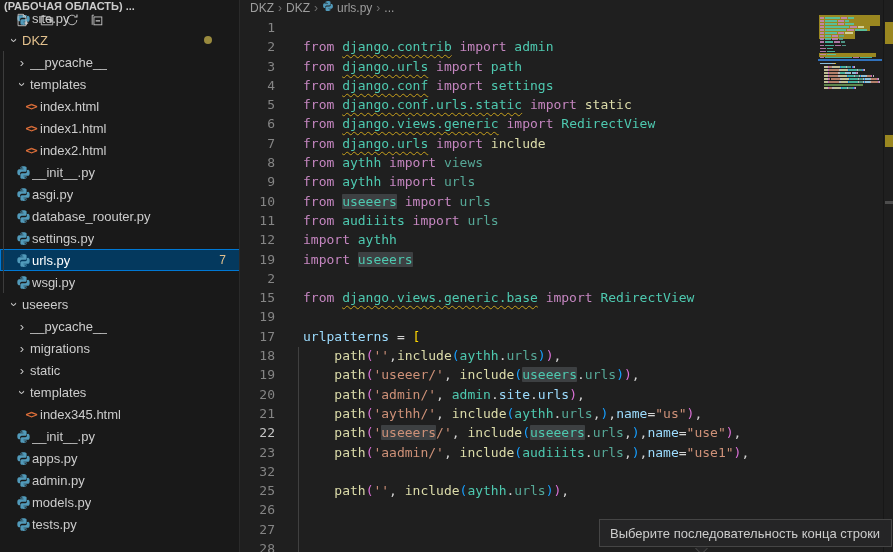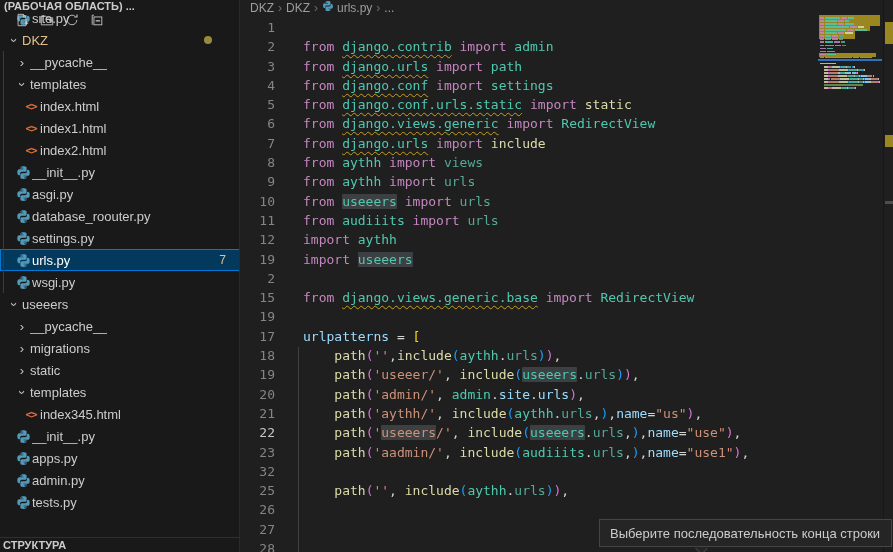--- a/index.html
+++ b/index.html
@@ -231,20 +231,29 @@
           </span>
           <span class="lbl">admin.py</span>
         </div>
         <div class="row" style="padding-left: 14px;">
           <span class="ficon">
             <svg width="15" height="15" viewBox="0 0 16 16">
               <path fill="#519ABA" d="M7.9 1.2c-3.3 0-3.1 1.4-3.1 1.4v1.5h3.2v.4H3.5s-2.1-.2-2.1 3.1 1.9 3.2 1.9 3.2h1.1V9.2s-.1-1.9 1.9-1.9h3.2s1.8 0 1.8-1.7V2.7s.3-1.5-3.4-1.5zM6.2 2.2a.6.6 0 1 1 0 1.2.6.6 0 0 1 0-1.2z"></path>
               <path fill="#519ABA" d="M8.1 14.8c3.3 0 3.1-1.4 3.1-1.4v-1.5H8v-.4h4.5s2.1.2 2.1-3.1-1.9-3.2-1.9-3.2h-1.1v1.6s.1 1.9-1.9 1.9H6.5s-1.8 0-1.8 1.7v2.9s-.3 1.5 3.4 1.5zm1.7-1a.6.6 0 1 1 0-1.2.6.6 0 0 1 0 1.2z"></path>
             </svg>
           </span>
+          <span class="lbl">models.py</span>
+        </div>
+        <div class="row" style="padding-left: 14px;">
+          <span class="ficon">
+            <svg width="15" height="15" viewBox="0 0 16 16">
+              <path fill="#519ABA" d="M7.9 1.2c-3.3 0-3.1 1.4-3.1 1.4v1.5h3.2v.4H3.5s-2.1-.2-2.1 3.1 1.9 3.2 1.9 3.2h1.1V9.2s-.1-1.9 1.9-1.9h3.2s1.8 0 1.8-1.7V2.7s.3-1.5-3.4-1.5zM6.2 2.2a.6.6 0 1 1 0 1.2.6.6 0 0 1 0-1.2z"></path>
+              <path fill="#519ABA" d="M8.1 14.8c3.3 0 3.1-1.4 3.1-1.4v-1.5H8v-.4h4.5s2.1.2 2.1-3.1-1.9-3.2-1.9-3.2h-1.1v1.6s.1 1.9-1.9 1.9H6.5s-1.8 0-1.8 1.7v2.9s-.3 1.5 3.4 1.5zm1.7-1a.6.6 0 1 1 0-1.2.6.6 0 0 1 0 1.2z"></path>
+            </svg>
+          </span>
           <span class="lbl">tests.py</span>
         </div>
       </div>
     <div id="explorer-header">
       <span id="explorer-title">(РАБОЧАЯ ОБЛАСТЬ) ...</span>
       <span class="hdr-actions">
         <span class="hdr-btn">
             <svg viewBox="0 0 16 16">
               <path d="M9.5 1.5h-6v13h9v-10l-3-3z"></path>
               <path d="M9.5 1.5v3h3"></path>
@@ -264,23 +273,20 @@
             </svg>
           </span>
         <span class="hdr-btn">
             <svg viewBox="0 0 16 16">
               <rect x="4.5" y="4.5" width="9" height="9"></rect>
               <path d="M4.5 2.5h-2v11"></path>
               <path d="M6.5 9h5" stroke-width="1.4"></path>
             </svg>
           </span>
       </span>
-    </div>
-    <div id="outline-bar">
-      <span>СТРУКТУРА</span>
     </div>
   </div>
 
   <div id="editor">
     <div id="breadcrumb">
       <span class="bc-item">DKZ</span>
       <span class="bc-sep">›</span>
       <span class="bc-item">DKZ</span>
       <span class="bc-sep">›</span>
       <span class="bc-item">

